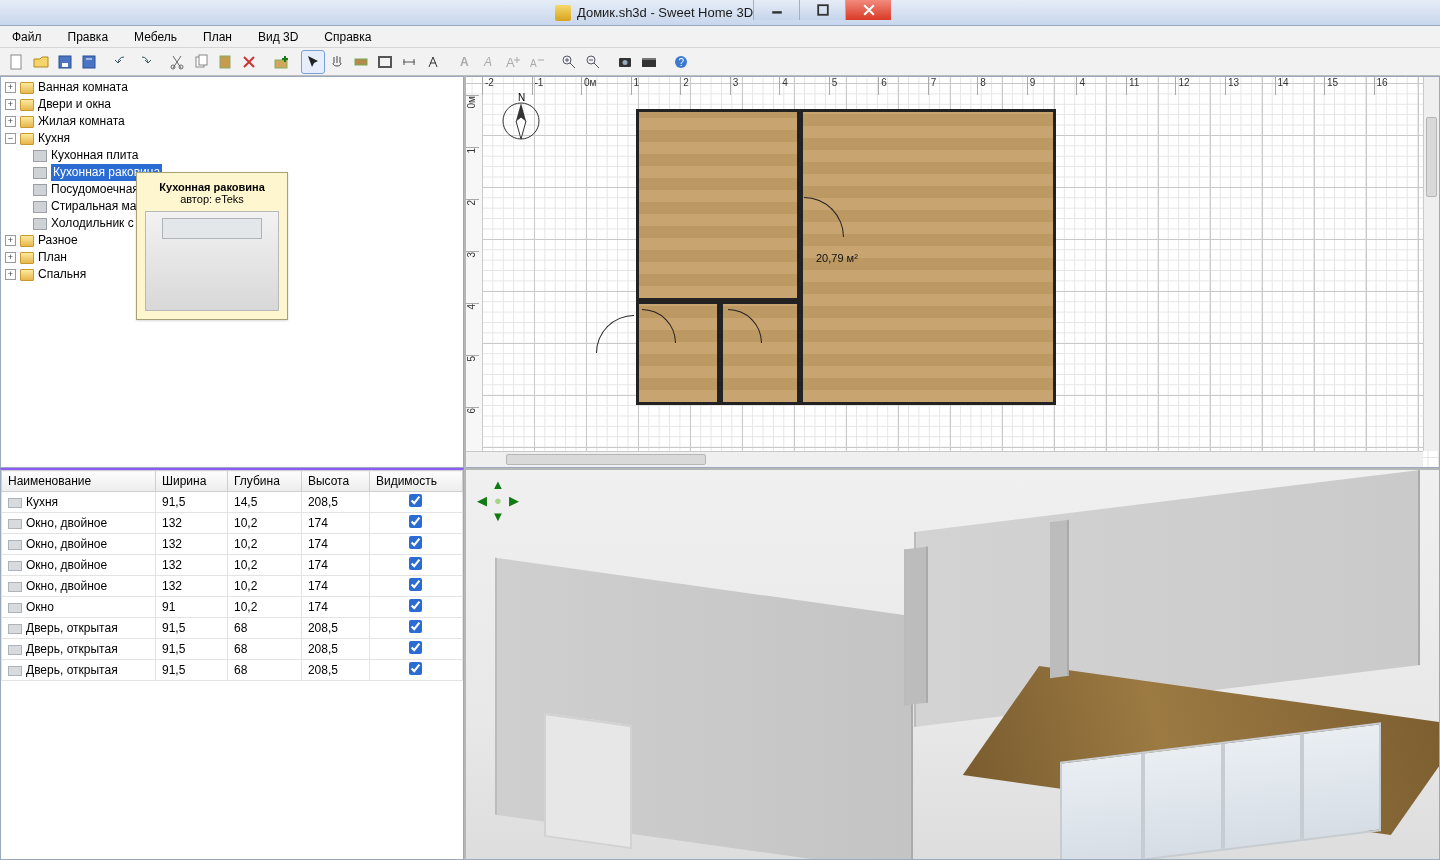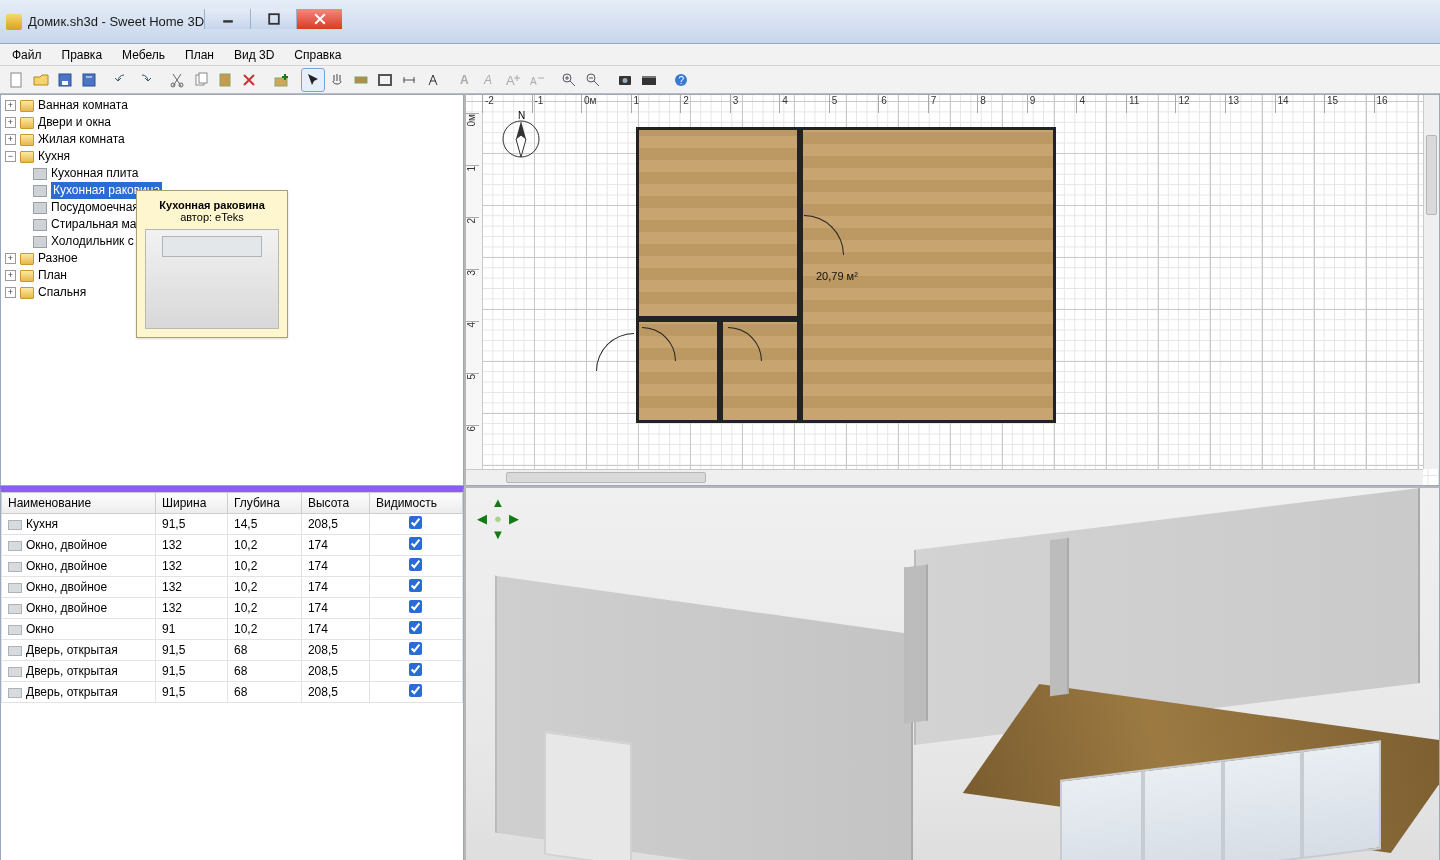--- a/index.html
+++ b/index.html
@@ -1,43 +1,43 @@
 <!DOCTYPE html>
 <html><head>
 <meta charset="utf-8">
 <style>
   * { box-sizing: border-box; margin: 0; padding: 0; }
   body { font-family: "Segoe UI", Tahoma, sans-serif; font-size: 12px; background: #efefef; width: 1440px; height: 860px; overflow: hidden; }
 
   
-  .titlebar { height: 44px; background: linear-gradient(#e6edf7, #c8d6ec); display: flex; align-items: center; justify-content: flex-start; border-bottom: 1px solid #97a8c5; }
+  .titlebar { height: 26px; background: linear-gradient(#e6edf7, #c8d6ec); display: flex; align-items: center; justify-content: center; border-bottom: 1px solid #97a8c5; }
   .title-left { display: flex; align-items: center; gap: 6px; padding-left: 6px; }
   .app-icon { width: 16px; height: 16px; background: linear-gradient(#f5d96a,#d9a21f); border-radius: 2px; }
   .title-text { color: #1a1a1a; font-size: 13px; }
   .win-buttons { display: flex; }
   .win-btn { width: 46px; height: 20px; margin-top: -6px; display: flex; align-items: center; justify-content: center; border-left: 1px solid #9cb0cf; background: linear-gradient(#e6ecf6,#c6d5ec); }
   .win-btn.close { background: linear-gradient(#f28a7d,#d83a25); color: #fff; }
   .win-btn svg { width: 12px; height: 12px; }
 
   
-  .menubar { height: 22px; background: #f2f2f2; display: flex; align-items: center; gap: 8px; padding: 0 6px; border-bottom: 1px solid #d5d5d5; }
+  .menubar { height: 22px; background: #f2f2f2; display: flex; align-items: center; gap: 14px; padding: 0 6px; border-bottom: 1px solid #d5d5d5; }
   .menu-item { padding: 2px 6px; cursor: default; }
 
   
   .toolbar { height: 28px; background: #f2f2f2; display: flex; align-items: center; gap: 2px; padding: 0 6px; border-bottom: 1px solid #bcbcbc; }
   .tbtn { width: 22px; height: 22px; display: flex; align-items: center; justify-content: center; border-radius: 2px; }
   .tsep { width: 6px; }
 
   
   .main { display: flex; height: 784px; }
   .left-col { width: 466px; display: flex; flex-direction: column; border-right: 2px solid #b6b6b6; }
   .right-col { flex: 1; display: flex; flex-direction: column; }
   .pane { background: #fff; border: 1px solid #9aa9be; position: relative; }
   .catalog-pane { height: 392px; overflow: auto; }
-  .furniture-pane { flex: 1; overflow: auto; border-top: 6px solid #8b5cf6; }
+  .furniture-pane { flex: 1; overflow: auto; border-top: 2px solid #8b5cf6; }
   .plan-pane { height: 392px; border-left: none; position: relative; overflow: hidden; }
   .view3d-pane { flex: 1; border-top: 2px solid #b6b6b6; border-left: none; background: linear-gradient(#f0f0f0 0%, #e8e8e8 65%, #ddd 100%); position: relative; overflow: hidden; }
 
   
   .tree { padding: 2px 4px; font-size: 12px; line-height: 17px; }
   .tree-row { display: flex; align-items: center; gap: 4px; white-space: nowrap; }
   .tree-row .exp { width: 11px; height: 11px; border:1px solid #9a9a9a; background:#fff; display:flex; align-items:center; justify-content:center; font-size:9px; line-height:9px; color:#444; }
   .tree-row .fold { width: 14px; height: 12px; background: linear-gradient(#fde9a1,#e6b74b); border-radius: 1px; border:1px solid #c89a2b; }
   .tree-row .furn { width: 14px; height: 12px; background: #cfd3d7; border: 1px solid #9aa0a6; }
   .tree-row.sel span.lbl { background: #2a6cd4; color: #fff; padding: 0 2px; }

